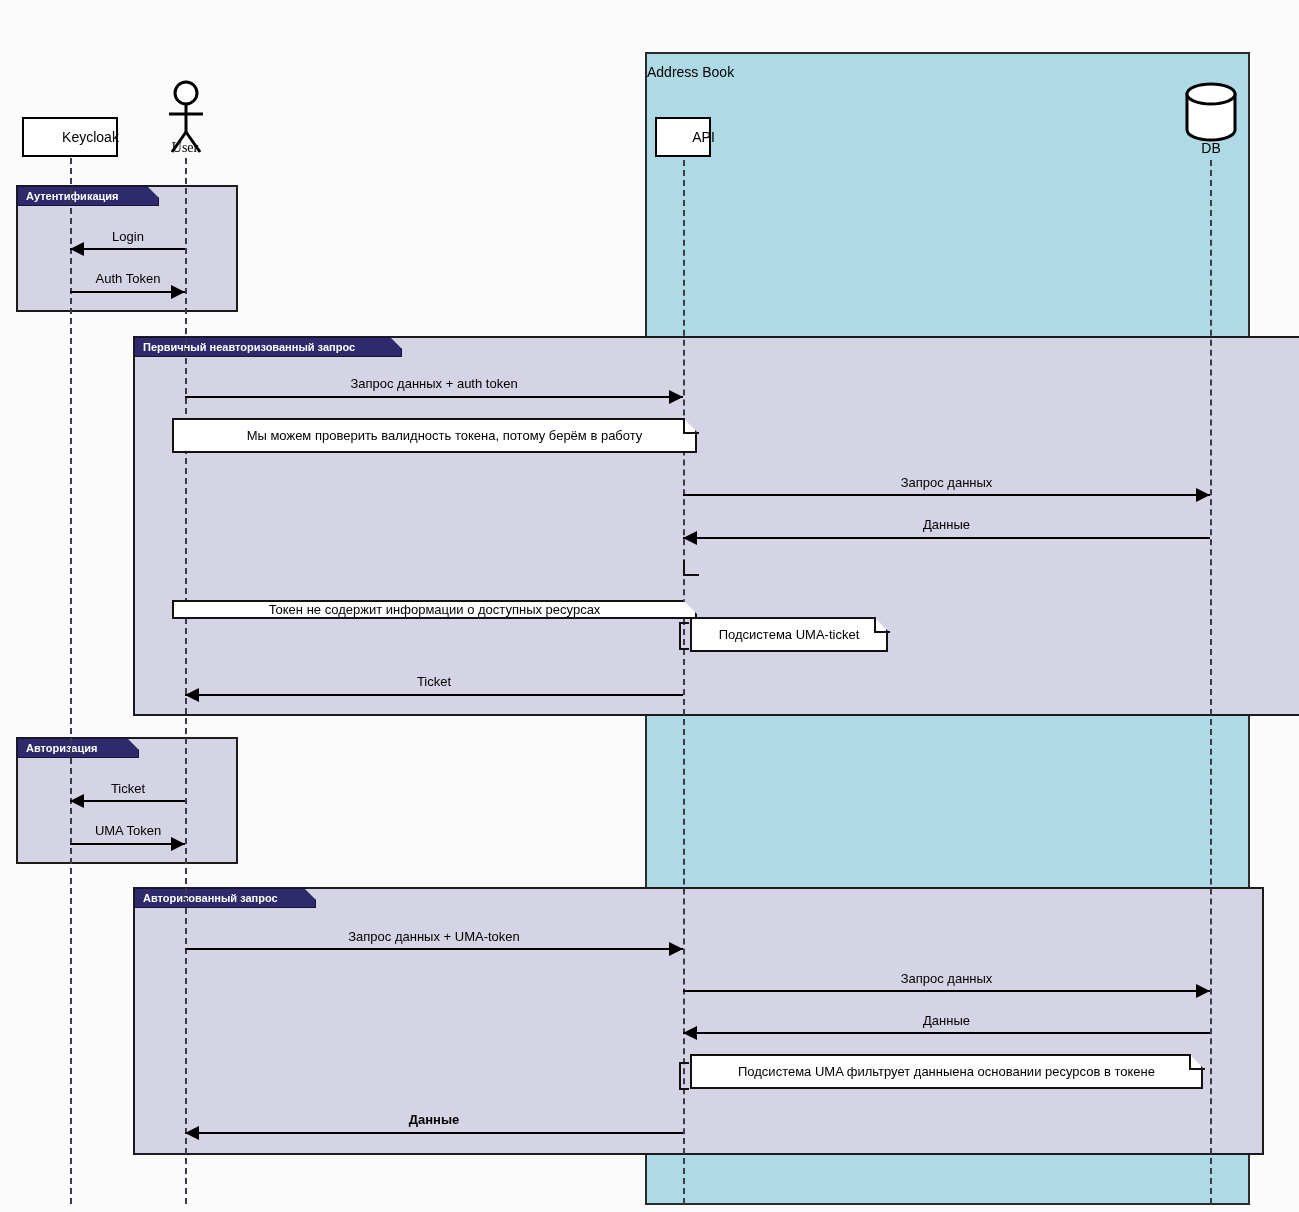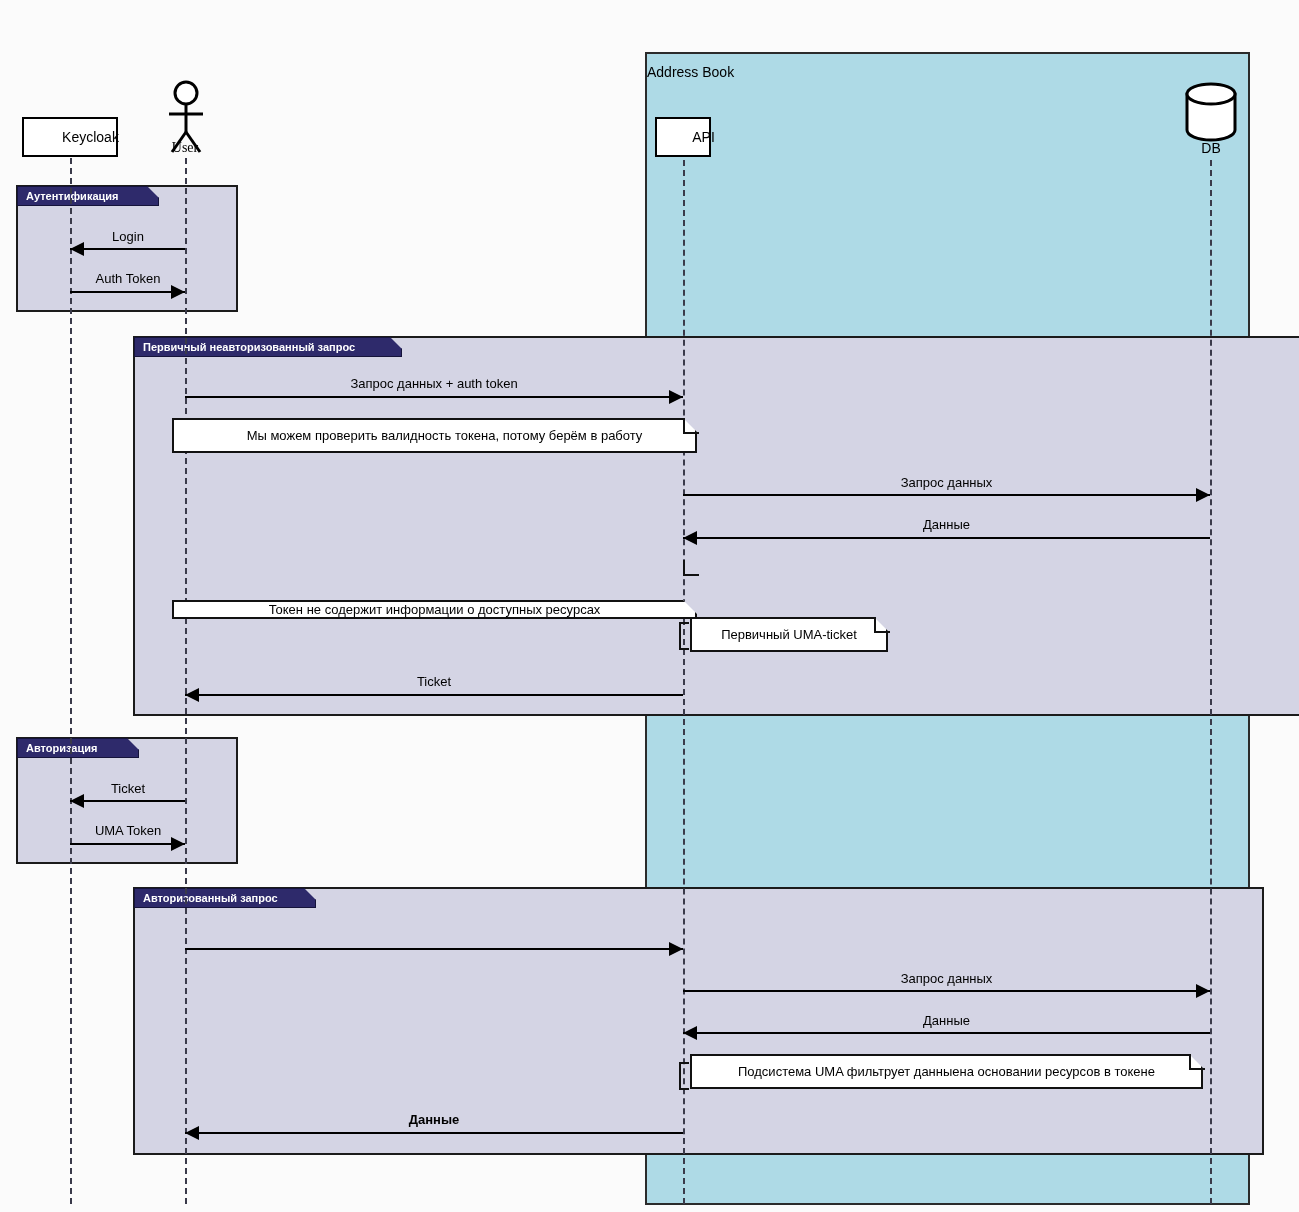--- a/index.html
+++ b/index.html
@@ -206,21 +206,21 @@
   <div class="msg-line" style="left:683px;top:537px;width:527px;"></div>
   <div class="arrow-l" style="left:683px;top:531px;"></div>
 
   <div class="note" style="left:172px;top:560px;width:525px;height:19px;margin-top:40px;">
     <span>Токен не содержит информации о доступных ресурсах</span>
   </div>
   <div class="note-fold" style="left:683px;top:560px;"></div>
 
   <div class="note-conn" style="left:679px;top:622px;height:24px;"></div>
   <div class="note" style="left:690px;top:617px;width:198px;height:35px;">
-    <span>Первичный UMA-ticket</span>
+    <span>Подсистема UMA-ticket</span>
   </div>
   <div class="note-fold" style="left:874px;top:617px;"></div>
 
   <div class="msg-label" style="left:185px;top:674px;width:498px;">Ticket</div>
   <div class="msg-line" style="left:185px;top:694px;width:498px;"></div>
   <div class="arrow-l" style="left:185px;top:688px;"></div>
 
   <div class="frag" style="left:16px;top:737px;width:222px;height:127px;">
     <div class="frag-label" style="width:122px;">Авторизация</div>
   </div>
@@ -230,20 +230,21 @@
   <div class="arrow-l" style="left:70px;top:794px;"></div>
 
   <div class="msg-label" style="left:70px;top:823px;width:116px;">UMA Token</div>
   <div class="msg-line" style="left:70px;top:843px;width:115px;"></div>
   <div class="arrow-r" style="left:171px;top:837px;"></div>
 
   <div class="frag" style="left:133px;top:887px;width:1131px;height:268px;">
     <div class="frag-label" style="width:182px;">Авторизованный запрос</div>
   </div>
 
+  <div class="msg-label" style="left:185px;top:929px;width:498px;">Запрос данных + UMA-token</div>
   <div class="msg-line" style="left:185px;top:948px;width:498px;"></div>
   <div class="arrow-r" style="left:669px;top:942px;"></div>
 
   <div class="msg-label" style="left:683px;top:971px;width:527px;">Запрос данных</div>
   <div class="msg-line" style="left:683px;top:990px;width:527px;"></div>
   <div class="arrow-r" style="left:1196px;top:984px;"></div>
 
   <div class="msg-label" style="left:683px;top:1013px;width:527px;">Данные</div>
   <div class="msg-line" style="left:683px;top:1032px;width:527px;"></div>
   <div class="arrow-l" style="left:683px;top:1026px;"></div>

